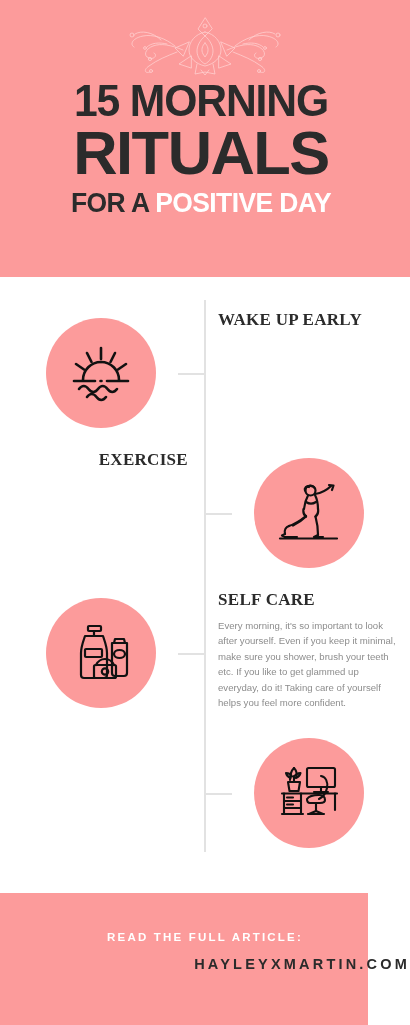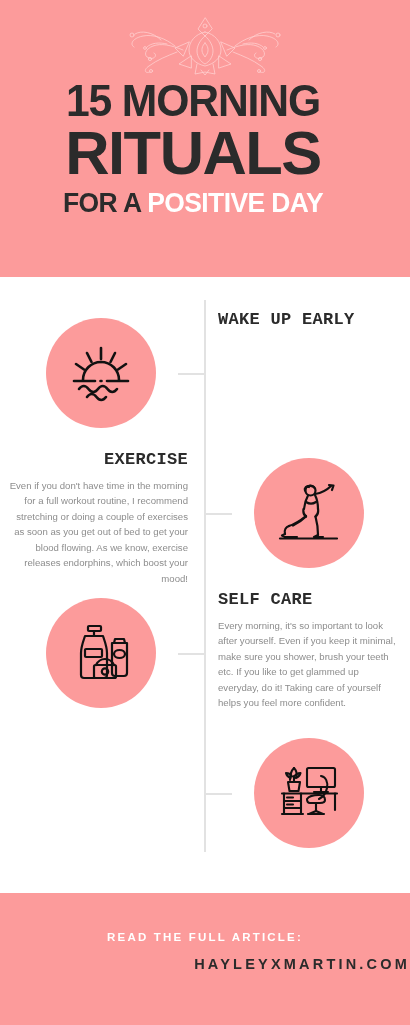--- a/index.html
+++ b/index.html
@@ -29,21 +29,21 @@
     position: absolute;
     left: 50%;
     top: 12px;
     transform: translateX(-50%);
     width: 200px;
     height: 66px;
     opacity: 0.85;
   }
   .title-block {
     position: absolute;
-    left: 0;
+    left: 8px;
     top: 80px;
     width: 386px;
     text-align: center;
   }
   .title-line1 {
     font-family: "Liberation Sans", sans-serif;
     font-weight: bold;
     font-size: 44px;
     letter-spacing: -1.2px;
     color: #2b2b2b;
@@ -126,42 +126,42 @@
 
   .text-col {
     position: absolute;
     width: 180px;
     top: 10px;
   }
   .text-col.right { left: 218px; text-align: left; }
   .text-col.left  { left: 8px;  text-align: right; }
 
   .sec-title {
-    font-family: Liberation Mono, monospace;
+    font-family: Liberation Serif, serif;
     font-weight: bold;
     font-size: 17px;
     letter-spacing: 0.3px;
     color: #2b2b2b;
     line-height: 1.22;
     margin: 0 0 7px 0;
   }
   .sec-body {
     font-family: "Liberation Sans", sans-serif;
     font-size: 9.6px;
     line-height: 1.62;
     color: #8d8d8d;
     margin: 0;
   }
 
   
   .footer {
     position: absolute;
     left: 0;
     top: 893px;
-    width: 410px;
+    width: 368px;
     height: 132px;
     background: #fc9b9b;
   }
   .footer-top {
     position: absolute;
     top: 38px;
     left: 0;
     width: 410px;
     text-align: center;
     color: #ffffff;
@@ -283,21 +283,20 @@
         <path d="M38.5 34.5 C40 40 41 47 41 53"></path>
         <path d="M41 53 L37 55 L46 55"></path>
 
         <path d="M3 56.5 L60 56.5"></path>
 
         <path d="M29 34.5 C26 37.5 21 41 16 43.5"></path>
       </svg>
     </div>
     <div class="text-col left">
       <p class="sec-title">EXERCISE</p>
-      <p class="sec-body">Even if you don't have time in the morning for a full workout routine, I recommend stretching or doing a couple of exercises as soon as you get out of bed to get your blood flowing. As we know, exercise releases endorphins, which boost your mood!</p>
     </div>
   </div>
 
   <div class="row" style="top:303px;">
     <div class="connector conn-left"></div>
     <div class="circle left">
       <svg width="60" height="60" viewBox="0 0 60 60" fill="none" stroke="#111111" stroke-width="2.2" stroke-linecap="round" stroke-linejoin="round">
 
         <rect x="17" y="3" width="13" height="5" rx="1"></rect>
         <path d="M23 8 L23 13"></path>

